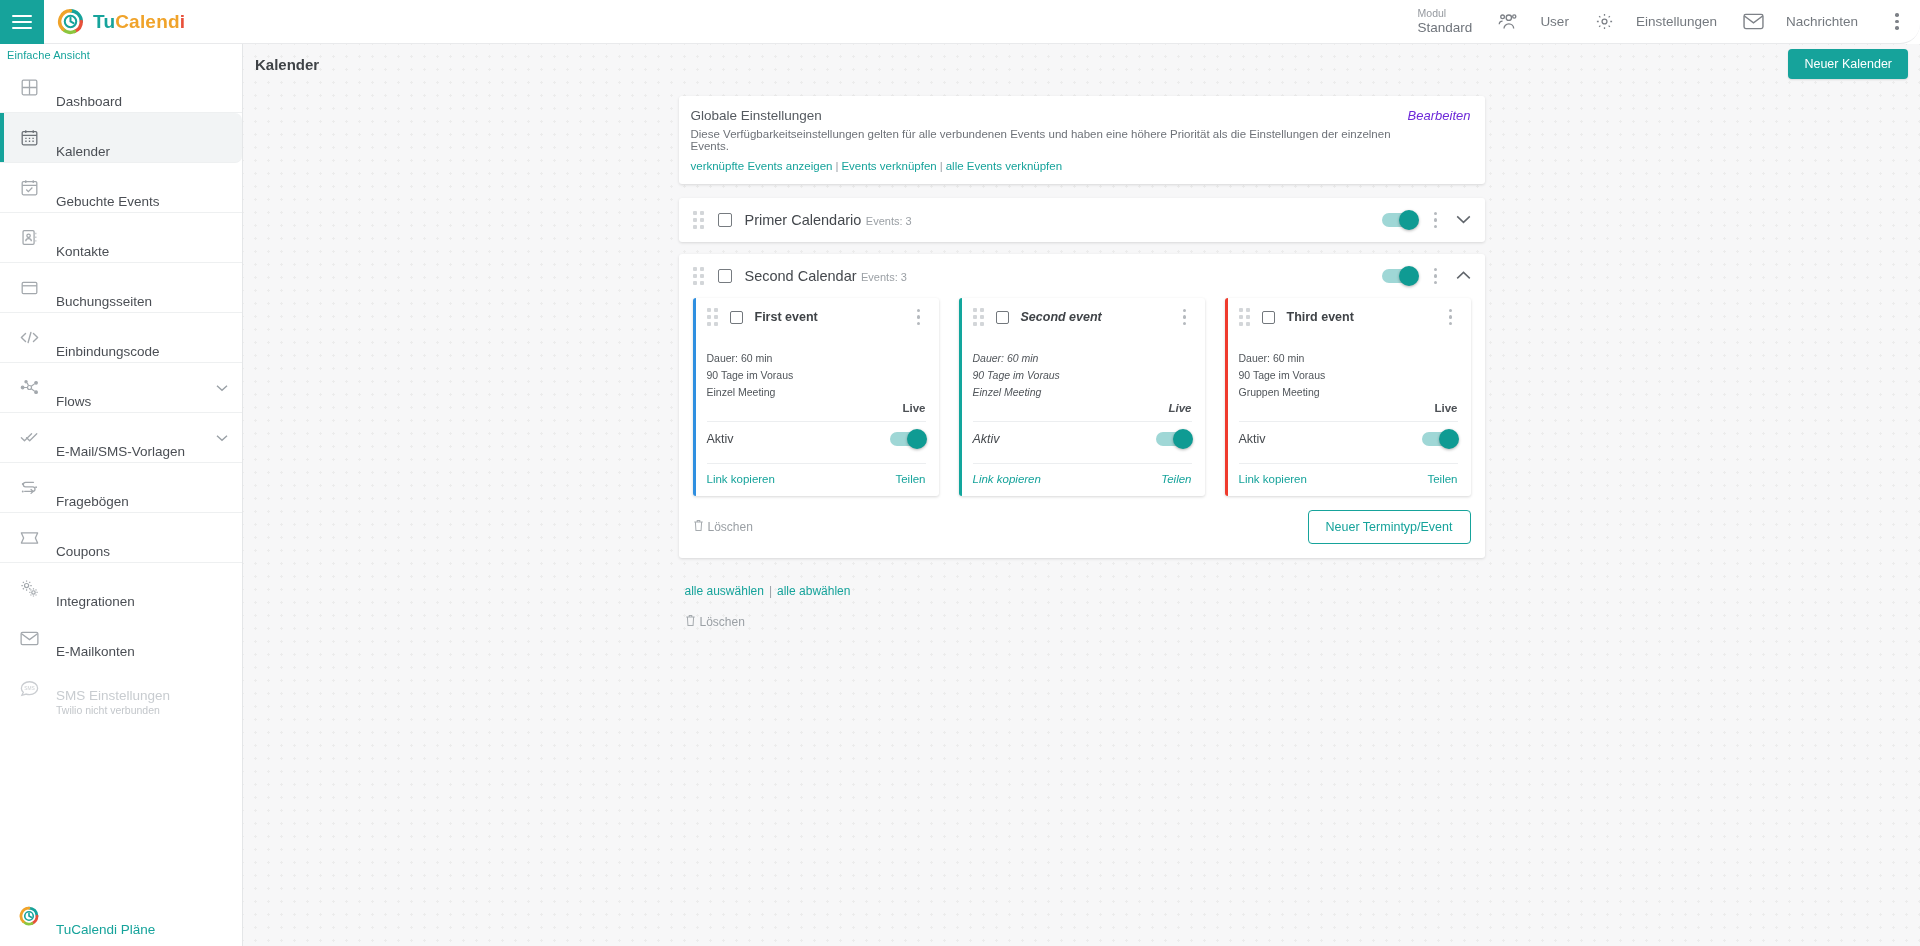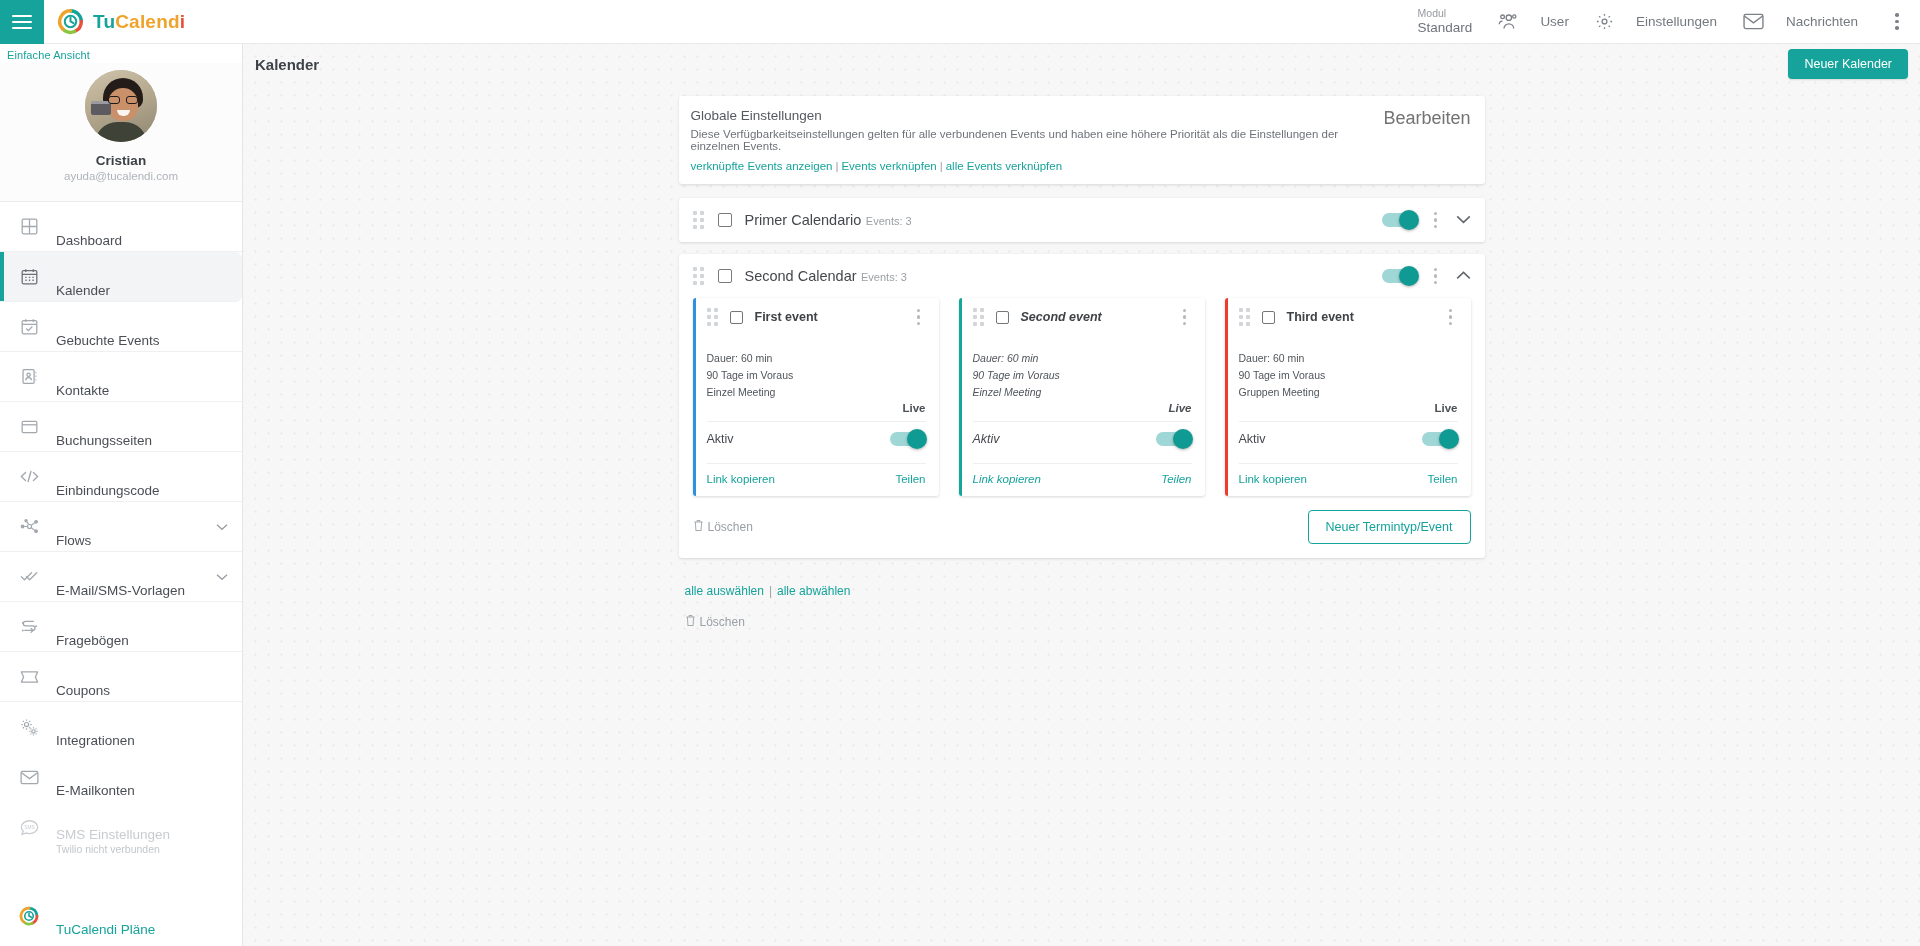--- a/index.html
+++ b/index.html
@@ -10,21 +10,21 @@
     overflow: hidden;
   }
   body { display: flex; flex-direction: column; }
 
   
   .topbar {
     height: 44px; flex: 0 0 44px;
     display: flex; align-items: center;
     background: #ffffff;
     border-bottom: 1px solid #e9eaec;
-    position: relative; z-index: 30;
+    position: relative; z-index: 30; border-radius: 20px;
   }
   .burger {
     width: 44px; height: 44px; background: #16a39b;
     display: flex; flex-direction: column; align-items: center; justify-content: center;
     gap: 4px; cursor: pointer; flex: 0 0 44px;
   }
   .burger i { display: block; width: 20px; height: 2px; background: #fff; border-radius: 1px; }
   .brand { display: flex; align-items: center; gap: 9px; margin-left: 13px; }
   .brandmark { width: 27px; height: 27px; flex: 0 0 27px; }
   .brandtext { font-size: 19px; font-weight: bold; letter-spacing: .2px; white-space: nowrap; }
@@ -145,21 +145,21 @@
   }
 
   
   .global { padding: 12px 14px 12px 12px; display: flex; margin-bottom: 14px; }
   .global .g-left { flex: 1 1 auto; min-width: 0; }
   .g-title { font-size: 13.5px; color: #555a60; }
   .g-desc { font-size: 11.5px; color: #6e7278; margin-top: 5px; }
   .g-links { margin-top: 8px; font-size: 11.5px; color: #16a39b; }
   .g-links a { color: #16a39b; text-decoration: none; cursor: pointer; }
   .g-links .bar { color: #9aa0a6; margin: 0 3px; }
-  .g-edit { color: #737373; font-size: 18px; cursor: pointer; padding-left: 16px; white-space: nowrap; }
+  .g-edit { color: #6d28d9; font-size: 13px; cursor: pointer; padding-left: 16px; white-space: nowrap; font-style: italic; }
 
   
   .calrow { margin-bottom: 12px; }
   .calhead { display: flex; align-items: center; padding: 12px 14px 12px 14px; }
   .grip { width: 12px; flex: 0 0 12px; display: grid; grid-template-columns: 4px 4px; gap: 3px 3px; cursor: grab; }
   .grip b { width: 4px; height: 4px; background: #d3d6d9; border-radius: 1px; display:block; }
   .cbox {
     width: 14px; height: 14px; border: 1.6px solid #767b80; border-radius: 2px;
     flex: 0 0 14px; margin-left: 13px; cursor: pointer; background: #fff;
   }
@@ -285,36 +285,20 @@
         <span></span>
     </div>
   </div>
 </div>
 
 <div class="shell">
 
   <div class="sidebar">
     <div class="simple-view">Einfache Ansicht</div>
 
-    <div class="profile">
-      <div class="avatar">
-        <div class="av-bg"></div>
-        <div class="av-body"></div>
-        <div class="av-hair"></div>
-        <div class="av-face"></div>
-        <div class="av-cam"></div>
-        <div class="av-glass">
-            <i></i>
-            <i></i>
-          </div>
-        <div class="av-smile"></div>
-      </div>
-      <div class="pname">Cristian</div>
-      <div class="pmail">ayuda@tucalendi.com</div>
-    </div>
 
     <div class="navlist">
 
       <div class="navitem">
         <span class="ni-ic">
           <svg width="17" height="17" viewBox="0 0 20 20" fill="none" stroke="#a3a8ad" stroke-width="1.5">
             <rect x="1.4" y="1.4" width="17.2" height="17.2" rx="1.4"></rect>
             <path d="M10 1.4v17.2M1.4 10h17.2"></path>
           </svg>
         </span>

